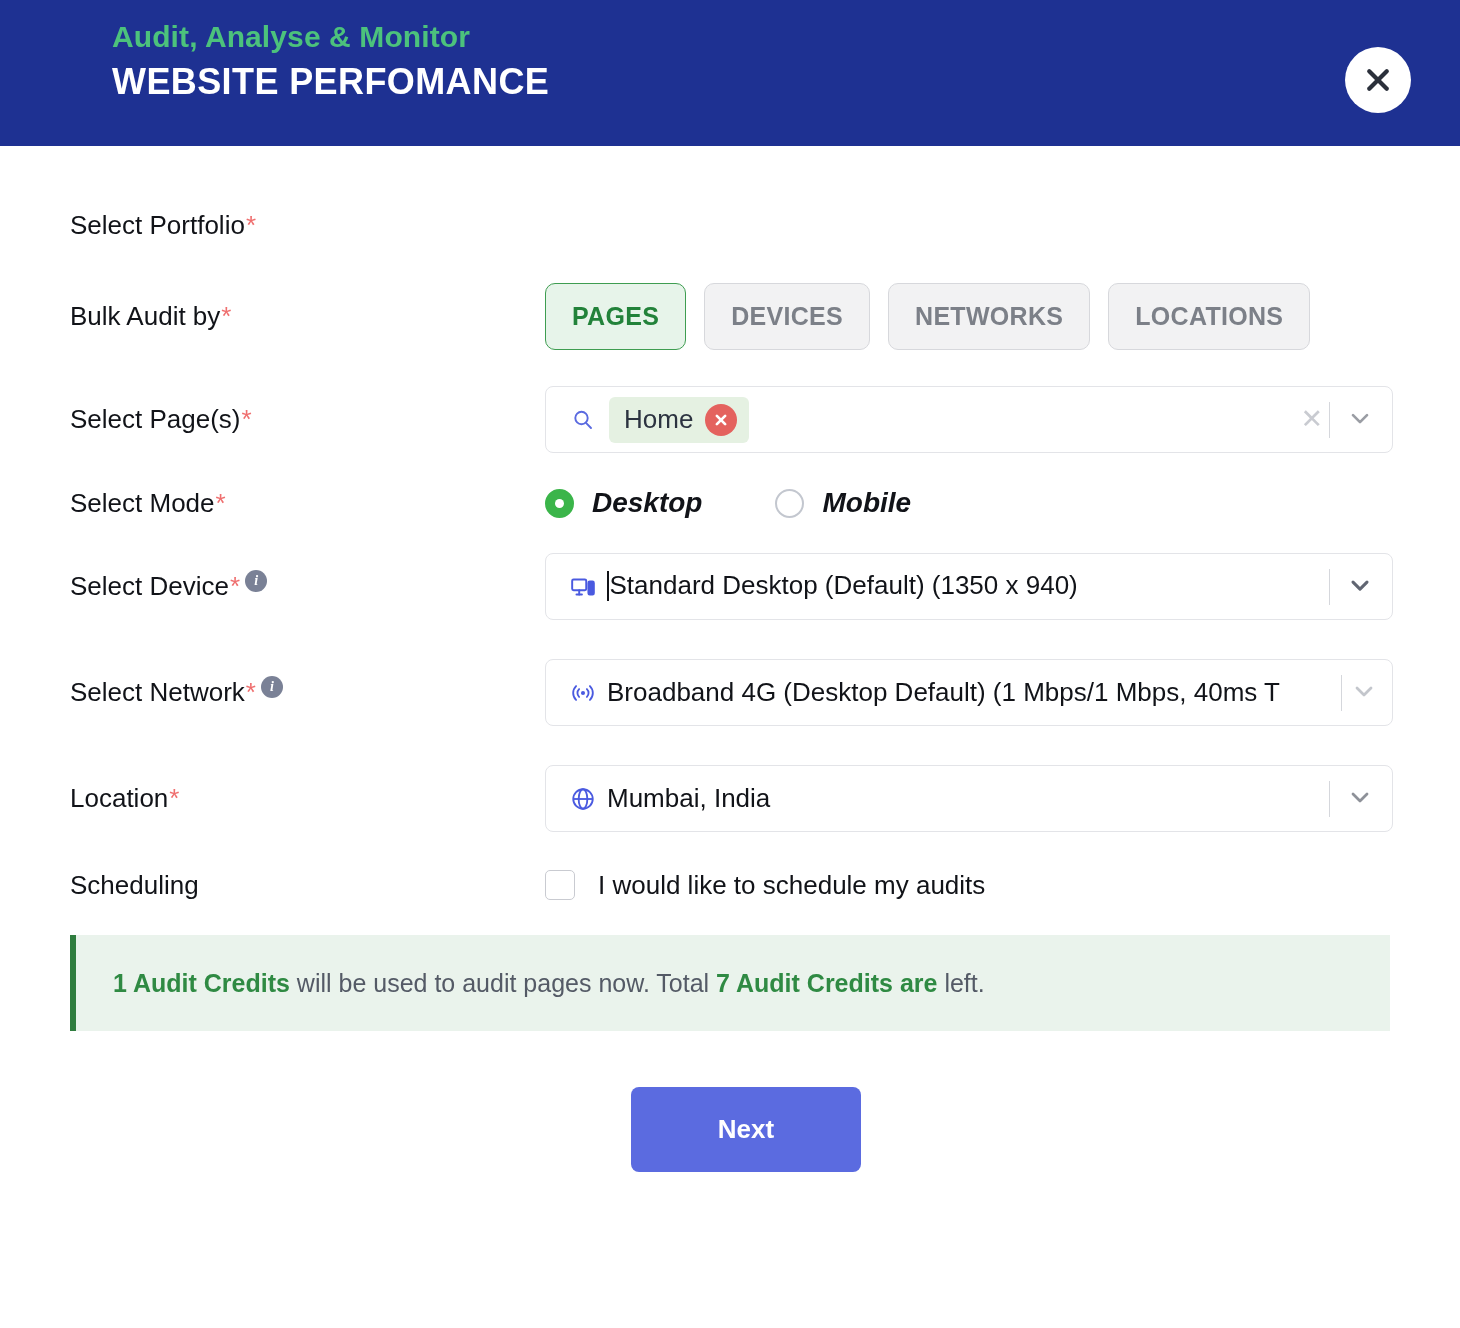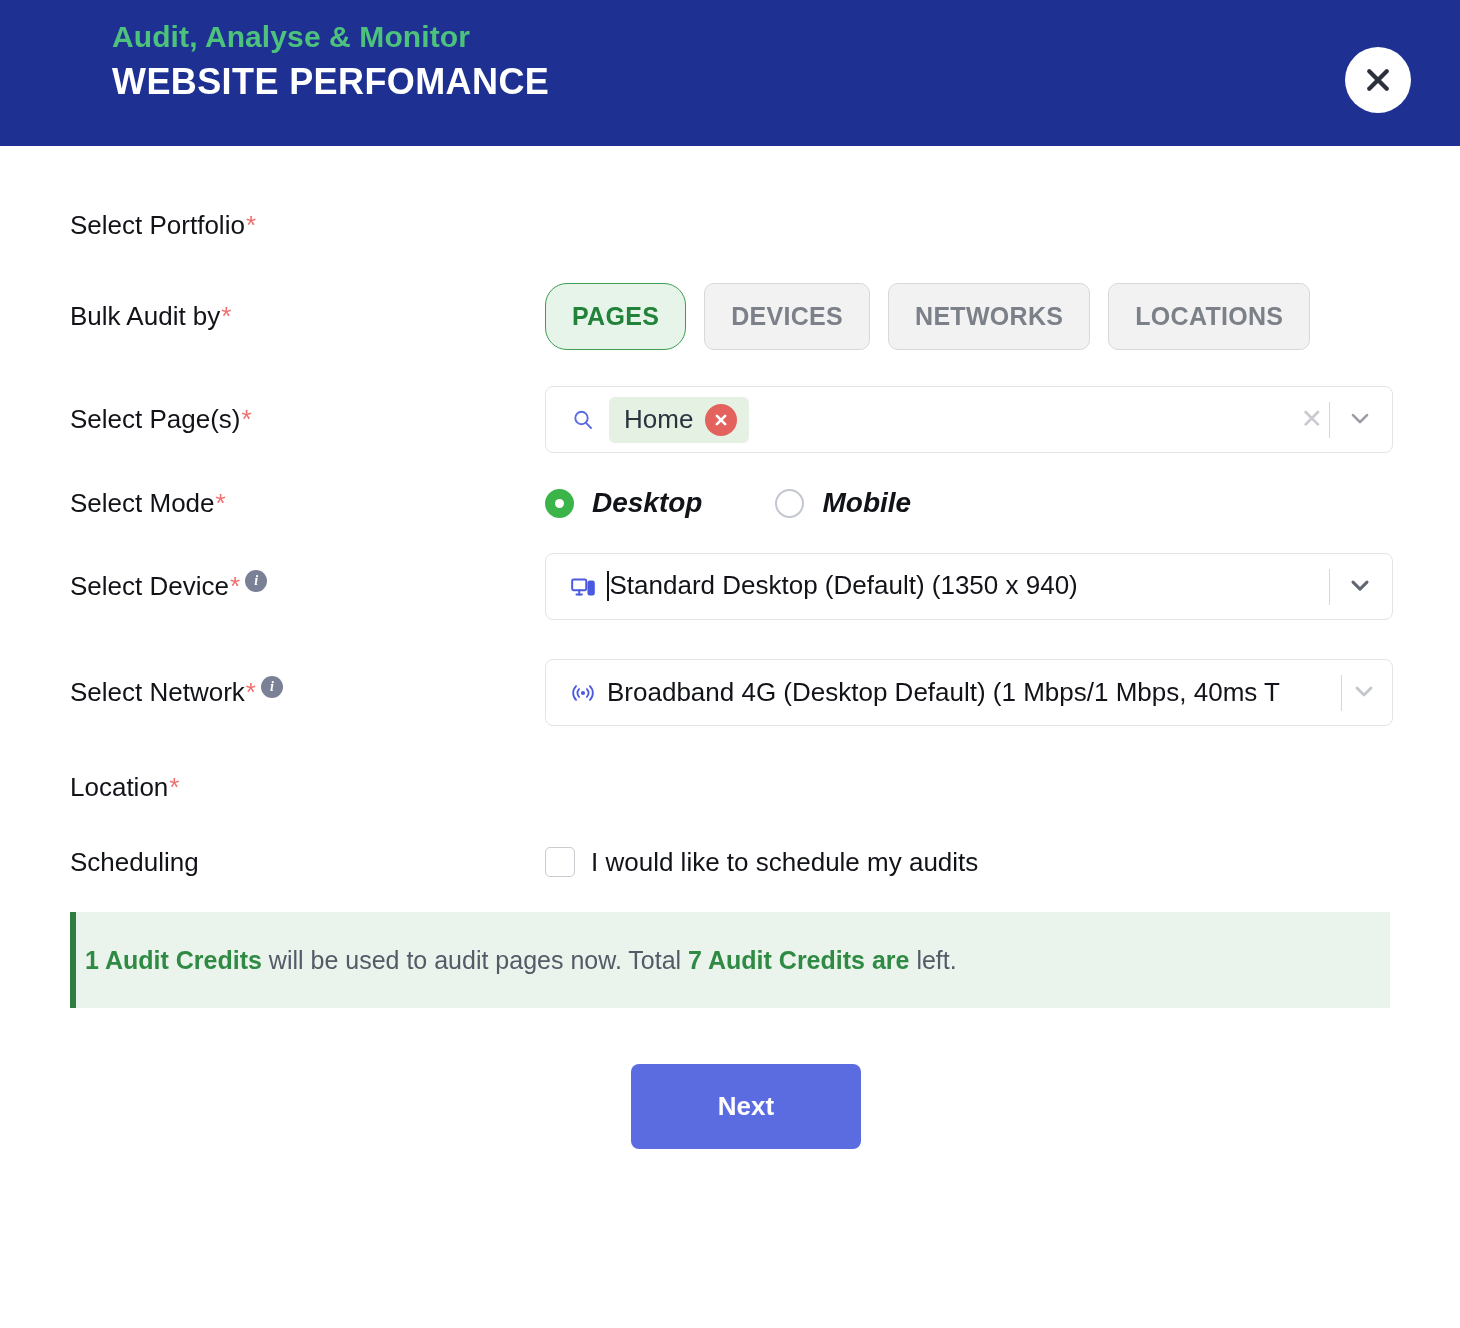--- a/index.html
+++ b/index.html
@@ -166,21 +166,20 @@
     letter-spacing: 0.3px;
     display: flex;
     align-items: center;
     justify-content: center;
     cursor: pointer;
   }
   .toggle-btn.active {
     background: #e7f4ea;
     border-color: #3e9d51;
     color: #22823a;
-    border-radius: 22px;
   }
 
   
   .chip {
     display: inline-flex;
     align-items: center;
     gap: 12px;
     background: #e5f1e2;
     border-radius: 6px;
     padding: 7px 12px 7px 15px;
@@ -221,40 +220,40 @@
   .radio-dot.checked::after {
     content: "";
     width: 9px;
     height: 9px;
     border-radius: 50%;
     background: #ffffff;
   }
   .radio-label { font-size: 28px; font-weight: 700; color: #111318; font-style: italic; }
 
   
-  .check-row { display: flex; align-items: center; gap: 16px; cursor: pointer; }
+  .check-row { display: flex; align-items: center; gap: 23px; cursor: pointer; }
   .checkbox {
     width: 30px;
     height: 30px;
     border: 1.6px solid #c9cbd1;
     border-radius: 5px;
     background: #ffffff;
   }
   .check-label { font-size: 26px; color: #111318; }
 
   
   .credits {
     margin: 28px 0 0 0;
     width: 1320px;
     height: 96px;
     background: #eaf3ec;
     border-left: 6px solid #2f7d3f;
     display: flex;
     align-items: center;
-    padding-left: 9px;
+    padding-left: 37px;
   }
   .credits-text { font-size: 25px; color: #545a66; }
   .credits-text b { color: #2f8a43; font-weight: 700; }
 
   
   .footer {
     display: flex;
     justify-content: center;
     padding: 0 70px;
     margin-top: 56px;
@@ -436,20 +435,40 @@
         </span>
       </div>
     </div>
   </div>
 
   <div class="row r7">
     <div class="row-label">
       <span>Location</span>
         <span class="req">*</span>
     </div>
+    <div class="row-control">
+      <div class="select-box">
+        <span class="select-icon">
+          <svg width="26" height="26" viewBox="0 0 24 24" fill="none" stroke="#4a5ae0" stroke-width="1.7">
+            <circle cx="12" cy="12" r="9"></circle>
+            <ellipse cx="12" cy="12" rx="4" ry="9"></ellipse>
+            <line x1="3" y1="12" x2="21" y2="12"></line>
+          </svg>
+        </span>
+        <span class="select-value">Mumbai, India</span>
+        <span class="select-right">
+          <span class="sep"></span>
+          <span class="chev">
+            <svg width="28" height="28" viewBox="0 0 24 24" fill="none" stroke="#8e9199" stroke-width="2.4" stroke-linecap="round" stroke-linejoin="round">
+              <polyline points="6 9.5 12 15.5 18 9.5"></polyline>
+            </svg>
+          </span>
+        </span>
+      </div>
+    </div>
   </div>
 
   <div class="row r8">
     <div class="row-label">
       <span>Scheduling</span>
     </div>
     <div class="row-control">
       <div class="check-row">
         <span class="checkbox"></span>
         <span class="check-label">I would like to schedule my audits</span>

